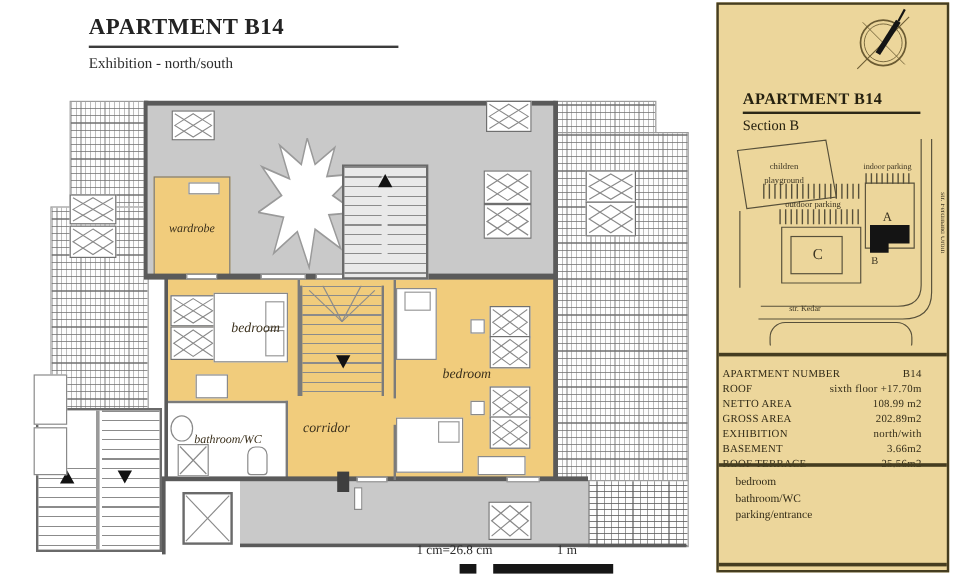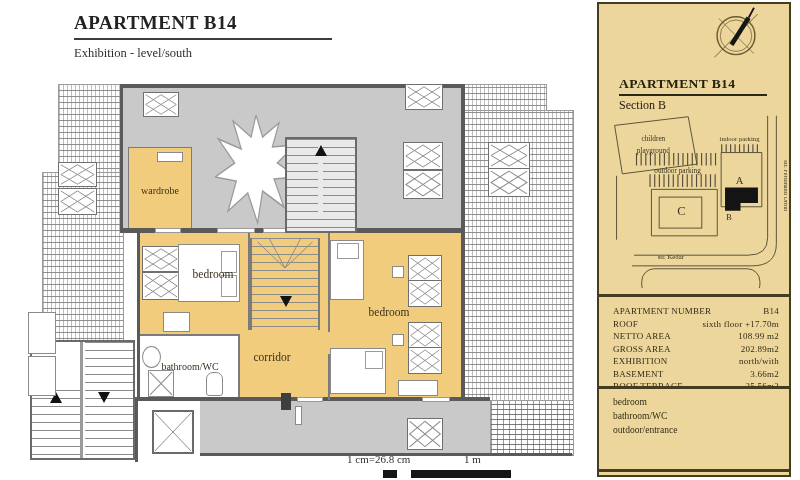--- a/index.html
+++ b/index.html
@@ -27,45 +27,45 @@
   .skylight{background:#fff;border:1px solid #6f6f6f;}
   .skylight svg{position:absolute;inset:0;width:100%;height:100%;}
   .furn{background:#fff;border:1px solid #8a8a8a;box-sizing:border-box;}
   .pillow{position:absolute;background:#fff;border:1px solid #9a9a9a;}
   .treads-white{background-color:#e9e9e9;
     background-image:repeating-linear-gradient(180deg,#8b8b8b 0 1px,transparent 1px 8px);
     border:2px solid #6a6a6a;box-sizing:border-box;}
   .treads-open{background-image:repeating-linear-gradient(180deg,#8b8b8b 0 1px,transparent 1px 8px);}
   .arr-up{width:0;height:0;border-left:6px solid transparent;border-right:6px solid transparent;border-bottom:11px solid #121212;}
   .arr-down{width:0;height:0;border-left:6px solid transparent;border-right:6px solid transparent;border-top:11px solid #121212;}
-  .rlabel{font-size:11.5px;color:#3b301c;text-align:center;white-space:nowrap;}
+  .rlabel{font-size:11.5px;color:#3b301c;text-align:center;white-space:nowrap;font-style:italic;}
   .rlabel.small{font-size:10px;}
   
   .scale-text{font-size:11px;color:#2e2e2e;}
   .scale-bar{background:#161616;}
   
   .panel{left:597px;top:2px;width:194px;height:475px;background:#ecd69b;
          border:2px solid #453d20;box-sizing:border-box;}
   .panel-title{font-size:13.5px;font-weight:bold;letter-spacing:.4px;color:#25200f;
                border-bottom:2px solid #2c2817;padding-bottom:2px;display:inline-block;min-width:148px;}
   .panel-sub{font-size:12px;color:#25200f;margin-top:2px;}
   .divider{left:0;width:190px;border-top:3px solid #453d20;}
-  .info-table{left:14px;width:166px;}
+  .info-table{left:3px;width:166px;}
   .info-row{display:flex;justify-content:space-between;font-size:9px;line-height:12.5px;
             letter-spacing:.25px;color:#332c18;}
   .rooms-list{left:14px;width:166px;font-size:9.5px;line-height:14px;color:#332c18;}
   svg text{font-family:"Liberation Serif",serif;fill:#3b3422;}
 </style>
 </head>
 <body>
 
 <div class="abs title-block">
   <h1>APARTMENT B14</h1>
   <div class="title-rule"></div>
-  <div class="title-sub">Exhibition - level/south</div>
+  <div class="title-sub">Exhibition - north/south</div>
 </div>
 
 <div class="abs plan">
 
   <div class="abs hatch" style="left:30px;top:0;width:64px;height:90px;"></div>
   <div class="abs hatch" style="left:14px;top:88px;width:80px;height:172px;"></div>
   <div class="abs hatch" style="left:435px;top:0;width:82px;height:27px;"></div>
   <div class="abs hatch" style="left:435px;top:26px;width:109px;height:290px;"></div>
   <div class="abs hexhatch" style="left:462px;top:316px;width:82px;height:54px;"></div>
 
@@ -351,17 +351,17 @@
         <span>ROOF TERRACE</span>
         <span>25.56m2</span>
       </div>
   </div>
 
   <div class="abs divider" style="top:382px;"></div>
 
   <div class="abs rooms-list" style="top:391px;">
     <div>bedroom</div>
     <div>bathroom/WC</div>
-    <div>outdoor/entrance</div>
+    <div>parking/entrance</div>
   </div>
 
   <div class="abs divider" style="top:465px;"></div>
 </div>
 
 </body></html>

